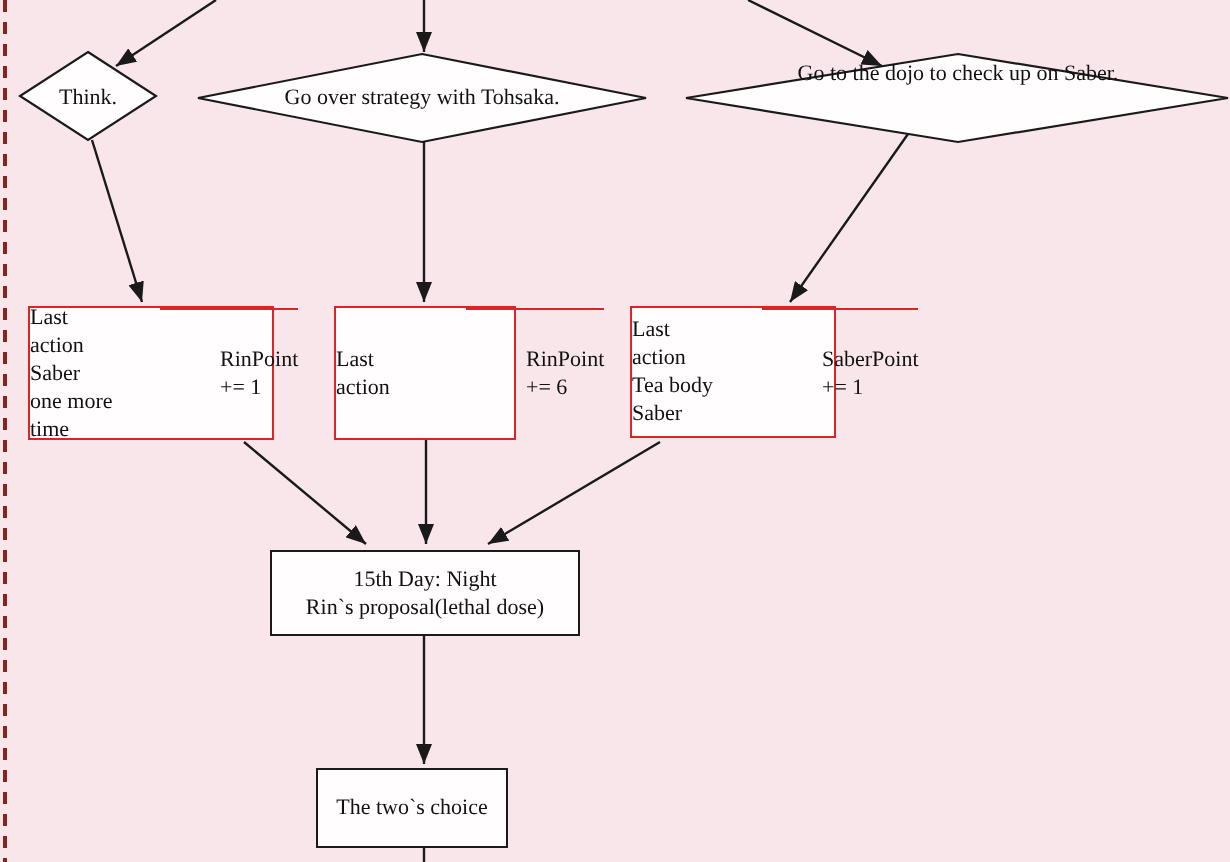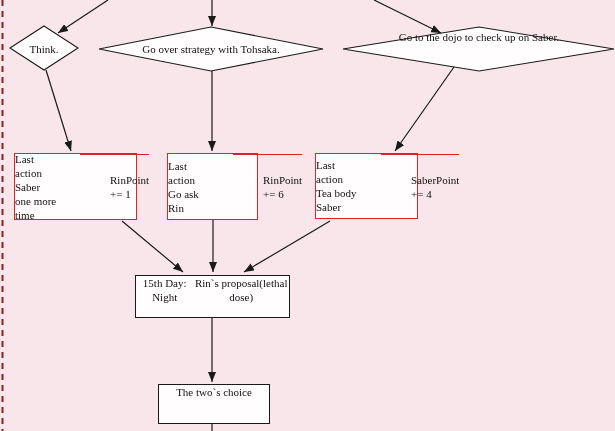--- a/index.html
+++ b/index.html
@@ -18,21 +18,21 @@
   .cluster-line{stroke:var(--cluster);stroke-width:2;stroke-dasharray:6 5;fill:none;}
   .arrowhead{fill:var(--line);}
   .label{position:absolute;z-index:2;display:flex;flex-direction:column;align-items:center;
          justify-content:center;text-align:center;font-size:11px;line-height:14px;color:#111;}
   .record{position:absolute;z-index:2;box-sizing:border-box;border:1px solid var(--red);
           background:var(--fill);display:flex;flex-direction:row;font-size:11px;
           line-height:14px;color:#111;text-align:left;gap:23px;}
   .rec-top{flex:0 0 42px;display:flex;flex-direction:column;justify-content:center;}
   .rec-bottom{flex:1;border-top:1px solid var(--red);display:flex;align-items:center;justify-content:center;padding-left:30px;}
   .box{position:absolute;z-index:2;box-sizing:border-box;border:1px solid var(--line);
-       background:var(--fill);display:flex;justify-content:center;
+       background:var(--fill);display:flex;flex-direction:column;justify-content:center;
        font-size:11px;line-height:14px;color:#111;text-align:center;}
 </style>
 </head>
 <body>
 
 <div class="canvas">
 
   <svg class="layer" width="615" height="431" viewBox="0 0 615 431">
     <defs>
       <marker id="arrow" viewBox="0 0 10 8" refX="10" refY="4" markerWidth="10" markerHeight="8" markerUnits="userSpaceOnUse" orient="auto">
@@ -70,35 +70,34 @@
     <div class="rec-top">
       <div>Last action</div>
       <div>Saber one more time</div>
     </div>
     <div class="rec-bottom">RinPoint += 1</div>
   </div>
 
   <div class="record" style="left:167px;top:153px;width:91px;height:67px">
     <div class="rec-top">
       <div>Last action</div>
-      <div>Go ask Rin</div>
     </div>
     <div class="rec-bottom">RinPoint += 6</div>
   </div>
 
   <div class="record" style="left:315px;top:153px;width:103px;height:66px">
     <div class="rec-top">
       <div>Last action</div>
       <div>Tea body Saber</div>
     </div>
-    <div class="rec-bottom">SaberPoint += 4</div>
+    <div class="rec-bottom">SaberPoint += 1</div>
   </div>
 
   <div class="box" style="left:135px;top:275px;width:155px;height:43px">
     <div>15th Day: Night</div>
     <div>Rin`s proposal(lethal dose)</div>
   </div>
 
-  <div class="box" style="left:158px;top:384px;width:112px;height:40px">
+  <div class="box" style="left:158px;top:384px;width:96px;height:40px">
     <div>The two`s choice</div>
   </div>
 
 </div>
 
 </body></html>

